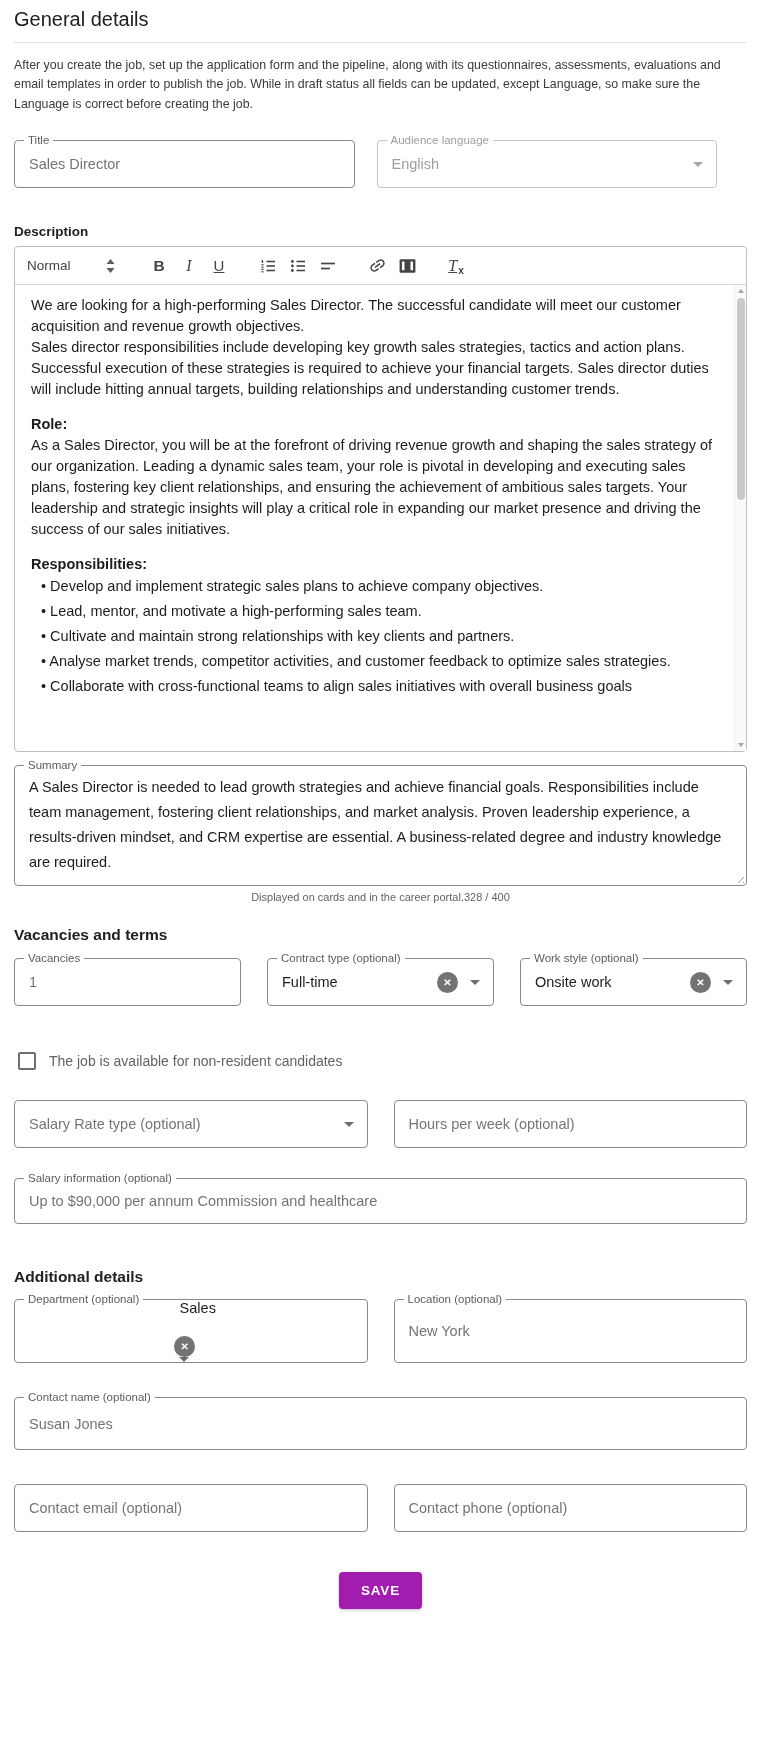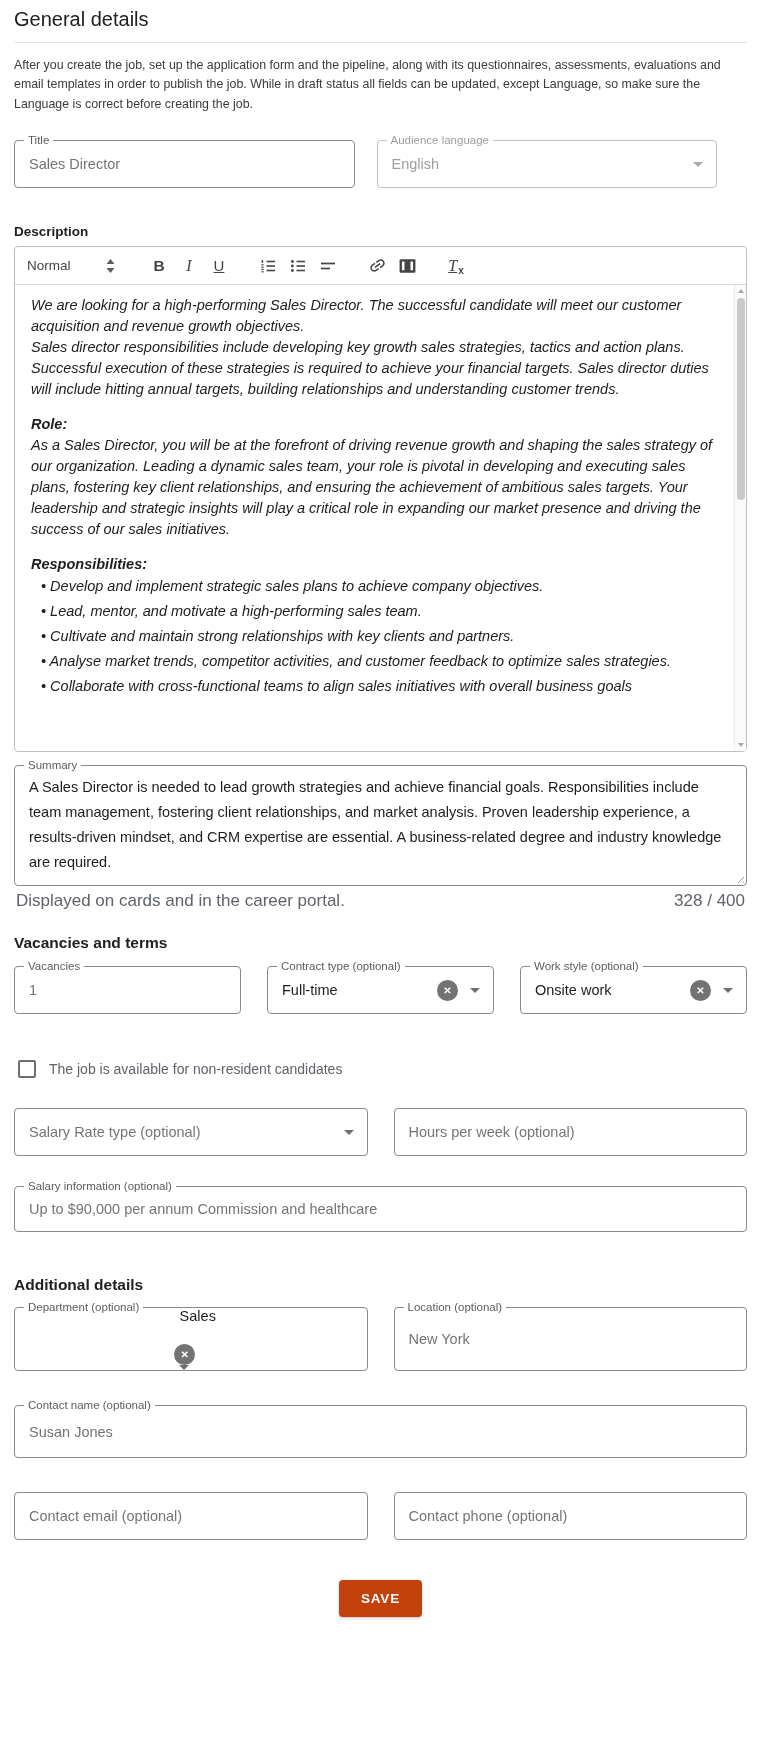--- a/index.html
+++ b/index.html
@@ -102,21 +102,21 @@
   .tb-btn.underline { text-decoration: underline; }
   .tb-clean { letter-spacing: 0; }
   .clean-t { font-style: italic; font-family: "Liberation Serif", serif; font-size: 16px; text-decoration: underline; }
   .clean-x { font-size: 10px; font-weight: 700; margin-left: 1px; align-self: flex-end; padding-bottom: 3px; }
 
   .editor-content {
     position: relative;
     height: 466px;
     overflow: hidden;
     padding: 10px 28px 0 16px;
-    font-size: 14.5px; line-height: 21px; color: #1d1d1d; font-style: italic;
+    font-size: 14.5px; line-height: 21px; color: #1d1d1d;
   }
   .editor-content p { margin: 0; }
   .editor-content p.blank { height: 14px; }
   .editor-content p.bold-line { font-weight: 700; }
   .editor-content ul { list-style: none; margin-top: 1px; padding-left: 10px; }
   .editor-content li { margin-bottom: 4px; padding-left: 12px; text-indent: -12px; }
   .editor-content li::before { content: "• "; }
 
   .vscroll {
     position: absolute; top: 0; right: 0; bottom: 0; width: 12px;
@@ -128,21 +128,21 @@
   .sb-thumb { position: absolute; top: 13px; left: 1.5px; width: 8px; height: 202px; background: #c9c9c9; border-radius: 4px; }
 
   
   .summary-field { margin-top: 13px; height: auto; align-items: flex-start; }
   .summary-text { padding: 9px 14px 10px 14px; font-size: 14.5px; line-height: 25px; color: #1d1d1d; flex: 1; }
   .resize-handle {
     position: absolute; right: 2px; bottom: 2px; width: 10px; height: 10px;
     background: repeating-linear-gradient(135deg, transparent 0 2.5px, #9e9e9e 2.5px 3.5px);
     clip-path: polygon(100% 0, 100% 100%, 0 100%);
   }
-  .helper-row { display: flex; justify-content: space-between; margin-top: 5px; padding: 0 2px; font-size: 17px; color: #5f6368; }
+  .helper-row { display: flex; justify-content: center; margin-top: 5px; padding: 0 2px; font-size: 11px; color: #5f6368; }
 
   
   h2.section-heading { font-size: 15.5px; font-weight: 700; color: #212121; }
   .h-vt { margin: 23px 0 14px 0; }
   .h-ad { margin: 44px 0 13px 0; }
 
   
   .check-row { margin-top: 46px; display: flex; align-items: center; margin-left: 4px; }
   .checkbox {
     width: 18px; height: 18px; border: 2px solid #6f6f6f; border-radius: 2px;
@@ -152,21 +152,21 @@
 
   .salary-row { margin-top: 30px; }
   .salary-info-field { margin-top: 30px; height: 46px; align-items: flex-end; }
   .dept-row .mfield { height: 64px; flex-direction: column; }
   .contact-name-field { margin-top: 34px; height: 53px; }
   .email-row { margin-top: 34px; }
 
   
   .save-wrap { margin-top: 40px; text-align: center; }
   .save-btn {
-    background: #c2410c; color: #ffffff;
+    background: #a21caf; color: #ffffff;
     border: none; border-radius: 4px; cursor: pointer;
     font-family: "Liberation Sans", sans-serif;
     font-size: 13.5px; font-weight: 700; letter-spacing: 0.8px;
     padding: 11px 22px;
     box-shadow: 0 1px 3px rgba(0,0,0,0.25);
   }
 
   svg.tb-icon { display: block; }
 </style>
 </head>

